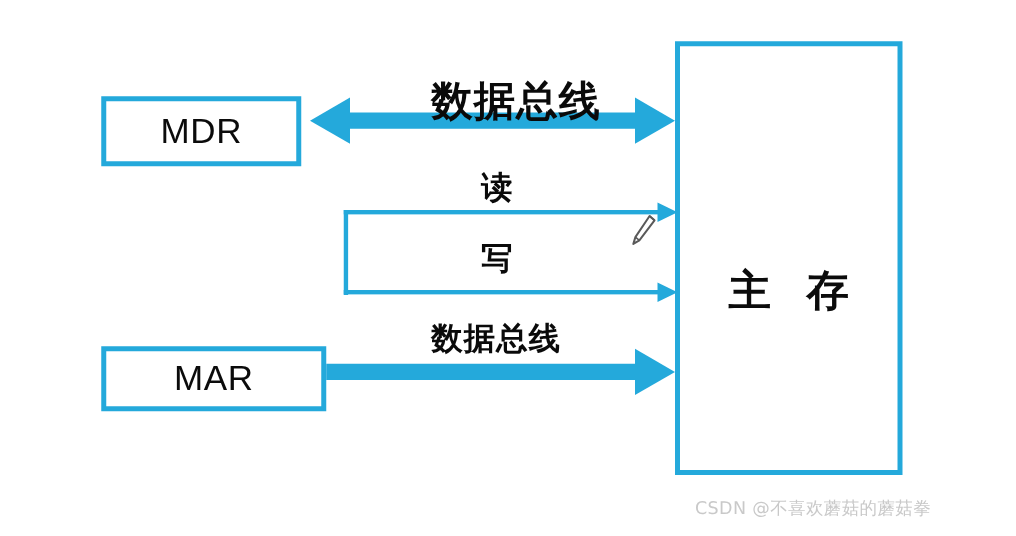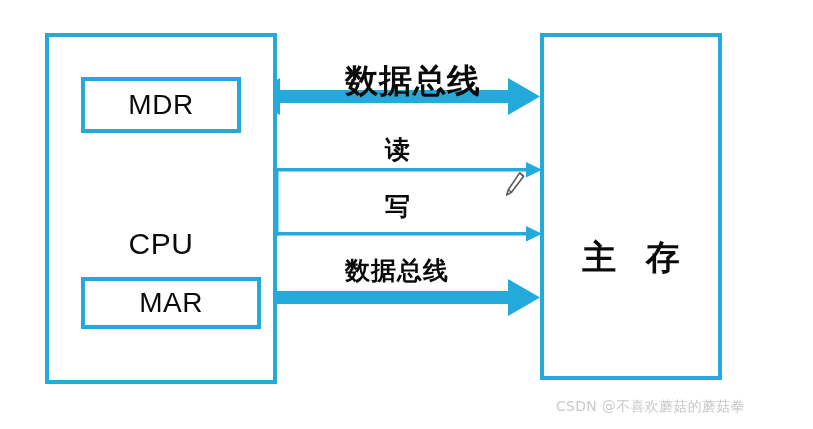--- a/index.html
+++ b/index.html
@@ -63,23 +63,23 @@
     transform: translateY(-50%);
     font-size: 28px;
     letter-spacing: 0.5px;
   }
   #cpu-label {
     top: 190px;
     font-size: 30px;
     letter-spacing: 0.5px;
   }
   #mem-label {
-    top: 198px;
+    top: 173px;
     font-size: 34px;
-    font-family: Liberation Sans, sans-serif;
+    font-family: Liberation Serif, serif;
     font-weight: 700;
     letter-spacing: 10px;
     text-indent: 10px;
   }
   .bus-svg {
     position: absolute;
     left: 0;
     top: 0;
     width: 813px;
     height: 429px;
@@ -155,23 +155,20 @@
     </g>
 
     <rect x="275" y="168" width="3.5" height="68" fill="#24a9db"></rect>
 
     <g>
       <rect x="238" y="291" width="277" height="13" fill="#24a9db"></rect>
       <polygon points="540,297.5 508,279 508,316" fill="#24a9db"></polygon>
     </g>
   </svg>
 
-  <div class="box" id="cpu-box">
-    <div class="box-label" id="cpu-label">CPU</div>
-  </div>
 
   <div class="box box-thin" id="mdr-box">
     <div class="box-label" id="mdr-label">MDR</div>
   </div>
 
   <div class="box box-thin" id="mar-box">
     <div class="box-label" id="mar-label">MAR</div>
   </div>
 
   <div class="box" id="mem-box">

